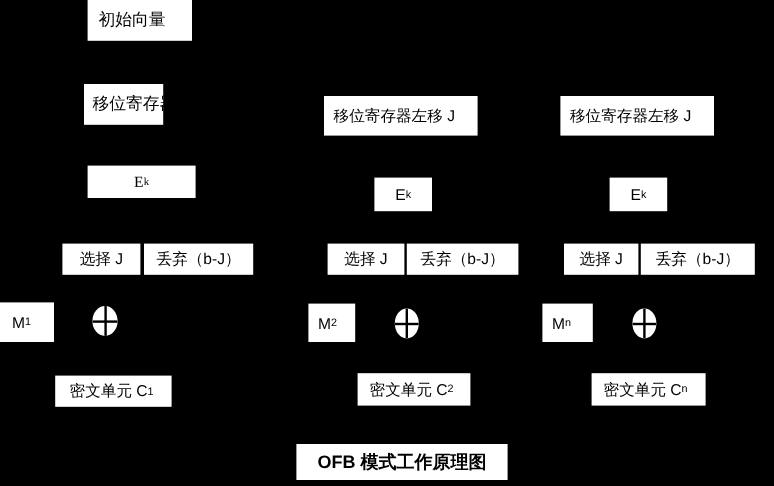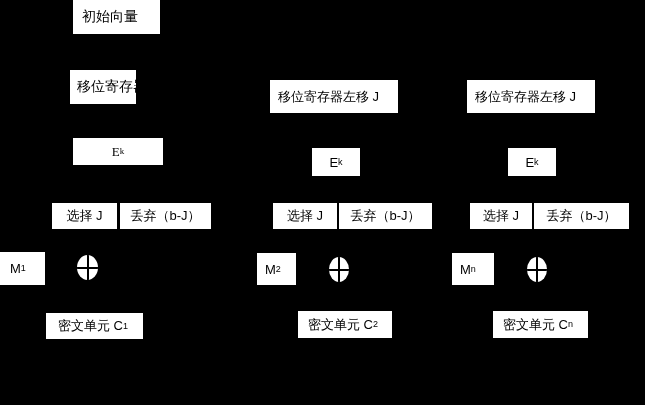--- a/index.html
+++ b/index.html
@@ -128,14 +128,15 @@
   <div class="xor" style="left:527px;top:257px">
       <div class="xh"></div>
       <div class="xv"></div>
     </div>
 
   <div class="box left" style="left:493px;top:311px;width:95px;height:27px;padding-left:10px">
       <span>密文单元 C</span>
       <sub>n</sub>
     </div>
 
+  <div class="box title" style="left:247px;top:370px;width:176px;height:30px">OFB 模式工作原理图</div>
 
 </div>
 
 </body></html>

